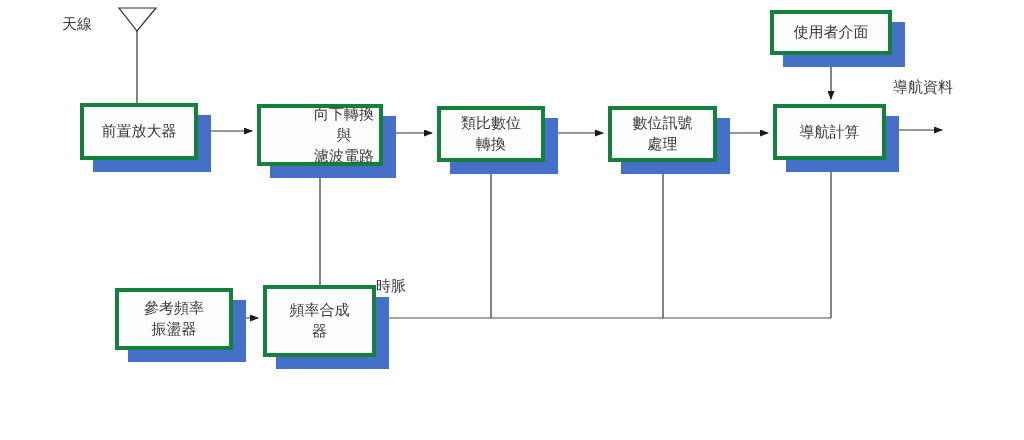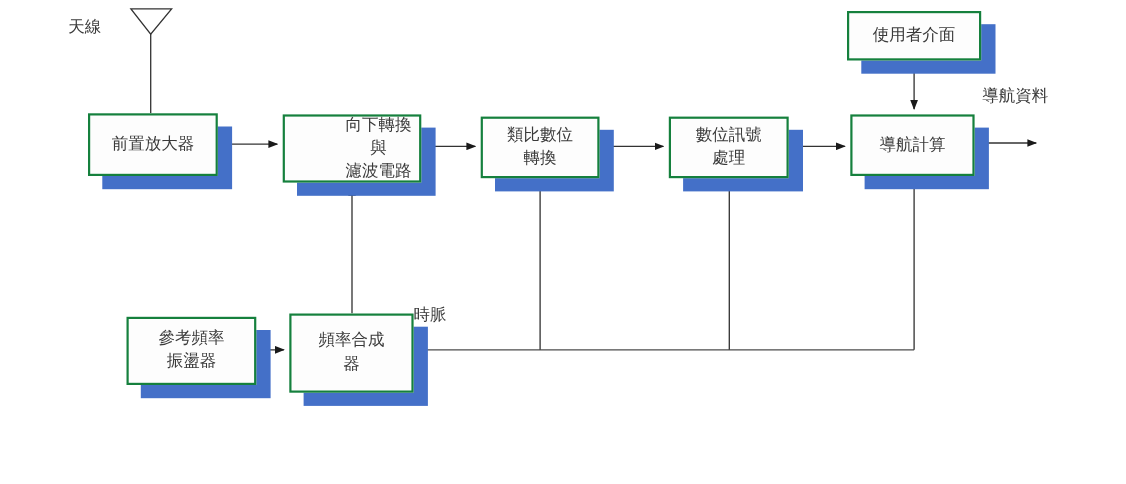--- a/index.html
+++ b/index.html
@@ -7,21 +7,21 @@
     position: relative;
     width: 1024px;
     height: 440px;
     background: #ffffff;
     font-family: "Liberation Serif", "DejaVu Serif", serif;
     overflow: hidden;
   }
   .box {
     position: absolute;
     background: #fdfdfd;
-    border: 2px solid #15803d;
+    border: 4px solid #15803d;
     box-shadow: 13px 12px 0 #4470c8;
     display: flex;
     flex-direction: column;
     align-items: center;
     justify-content: center;
     text-align: center;
     font-size: 15px;
     color: #3a3a3a;
     line-height: 1.4;
     box-sizing: border-box;

